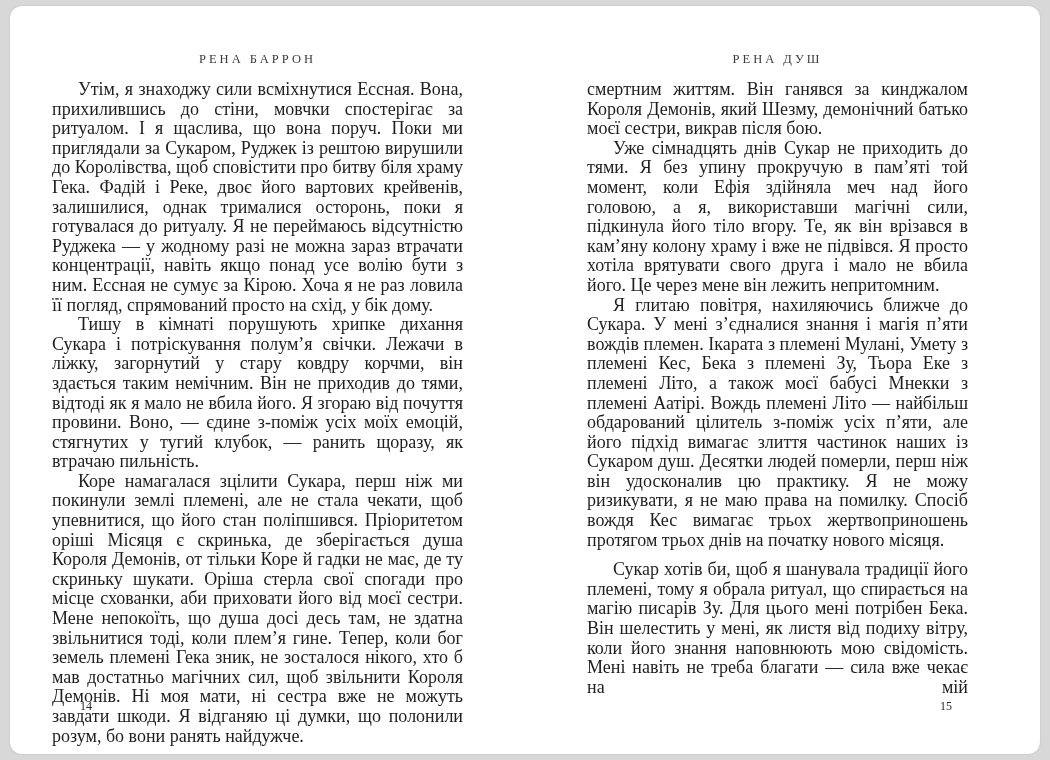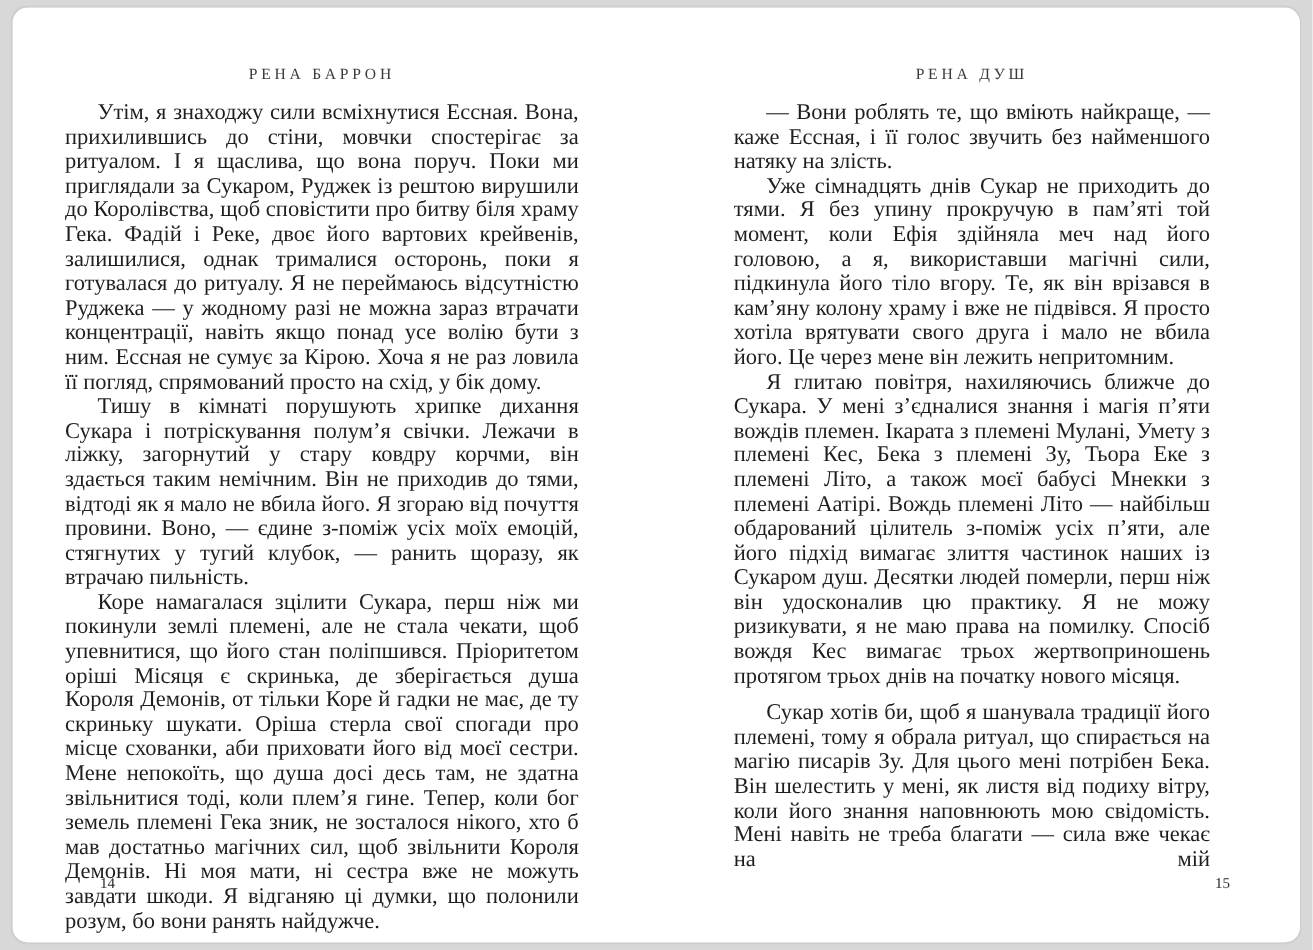--- a/index.html
+++ b/index.html
@@ -39,41 +39,41 @@
   .body-text p.indent { text-indent: 26px; }
   .body-text p.space-before { margin-top: 10px; }
   .body-text p.justify-last { text-align-last: justify; }
   .page-number {
     position: absolute;
     bottom: 40px;
     font-size: 12px;
     color: #2a2a2a;
   }
   .page.left  .page-number { left: 70px; }
-  .page.right .page-number { right: 56px; }
+  .page.right .page-number { right: 88px; }
 </style>
 </head>
 <body>
 
 <div class="spread">
 
   <div class="page left">
     <div class="running-header">РЕНА БАРРОН</div>
     <div class="body-text">
         <p class="indent">Утім, я знаходжу сили всміхнутися Ессная. Вона, прихилившись до стіни, мовчки спостерігає за ритуалом. І я щаслива, що вона поруч. Поки ми приглядали за Сукаром, Руджек із рештою вирушили до Королівства, щоб сповістити про битву біля храму Гека. Фадій і Реке, двоє його вартових крейвенів, залишилися, однак трималися осторонь, поки я готувалася до ритуалу. Я не переймаюсь відсутністю Руджека — у жодному разі не можна зараз втрачати концентрації, навіть якщо понад усе волію бути з ним. Ессная не сумує за Кірою. Хоча я не раз ловила її погляд, спрямований просто на схід, у бік дому.</p>
         <p class="indent">Тишу в кімнаті порушують хрипке дихання Сукара і потріскування полум’я свічки. Лежачи в ліжку, загорнутий у стару ковдру корчми, він здається таким немічним. Він не приходив до тями, відтоді як я мало не вбила його. Я згораю від почуття провини. Воно, — єдине з-поміж усіх моїх емоцій, стягнутих у тугий клубок, — ранить щоразу, як втрачаю пильність.</p>
         <p class="indent">Коре намагалася зцілити Сукара, перш ніж ми покинули землі племені, але не стала чекати, щоб упевнитися, що його стан поліпшився. Пріоритетом оріші Місяця є скринька, де зберігається душа Короля Демонів, от тільки Коре й гадки не має, де ту скриньку шукати. Оріша стерла свої спогади про місце схованки, аби приховати його від моєї сестри. Мене непокоїть, що душа досі десь там, не здатна звільнитися тоді, коли плем’я гине. Тепер, коли бог земель племені Гека зник, не зосталося нікого, хто б мав достатньо магічних сил, щоб звільнити Короля Демонів. Ні моя мати, ні сестра вже не можуть завдати шкоди. Я відганяю ці думки, що полонили розум, бо вони ранять найдужче.</p>
       </div>
     <div class="page-number">14</div>
   </div>
 
   <div class="page right">
     <div class="running-header">РЕНА ДУШ</div>
     <div class="body-text">
-        <p class="indent">— Вони роблять те, що вміють найкраще, — каже Ессная, і її голос звучить без найменшого натяку на злість.</p>
+        <p class="">смертним життям. Він ганявся за кинджалом Короля Демонів, який Шезму, демонічний батько моєї сестри, викрав після бою.</p>
         <p class="indent">Уже сімнадцять днів Сукар не приходить до тями. Я без упину прокручую в пам’яті той момент, коли Ефія здійняла меч над його головою, а я, використавши магічні сили, підкинула його тіло вгору. Те, як він врізався в кам’яну колону храму і вже не підвівся. Я просто хотіла врятувати свого друга і мало не вбила його. Це через мене він лежить непритомним.</p>
         <p class="indent">Я глитаю повітря, нахиляючись ближче до Сукара. У мені з’єдналися знання і магія п’яти вождів племен. Ікарата з племені Мулані, Умету з племені Кес, Бека з племені Зу, Тьора Еке з племені Літо, а також моєї бабусі Мнекки з племені Аатірі. Вождь племені Літо — найбільш обдарований цілитель з-поміж усіх п’яти, але його підхід вимагає злиття частинок наших із Сукаром душ. Десятки людей померли, перш ніж він удосконалив цю практику. Я не можу ризикувати, я не маю права на помилку. Спосіб вождя Кес вимагає трьох жертвоприношень протягом трьох днів на початку нового місяця.</p>
         <p class="indent space-before justify-last">Сукар хотів би, щоб я шанувала традиції його племені, тому я обрала ритуал, що спирається на магію писарів Зу. Для цього мені потрібен Бека. Він шелестить у мені, як листя від подиху вітру, коли його знання наповнюють мою свідомість. Мені навіть не треба благати — сила вже чекає на мій</p>
       </div>
     <div class="page-number">15</div>
   </div>
 
 </div>
 
 </body></html>

